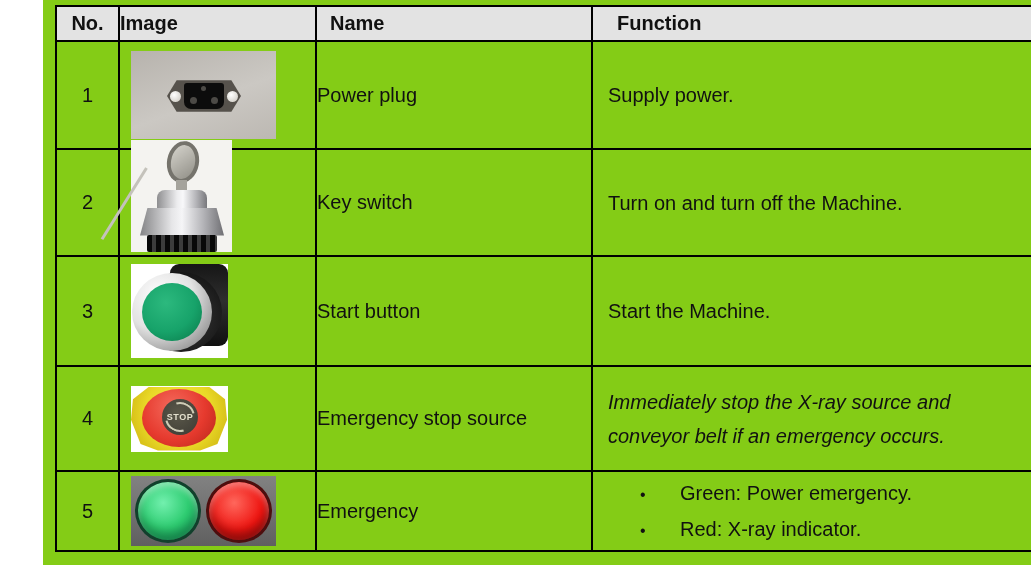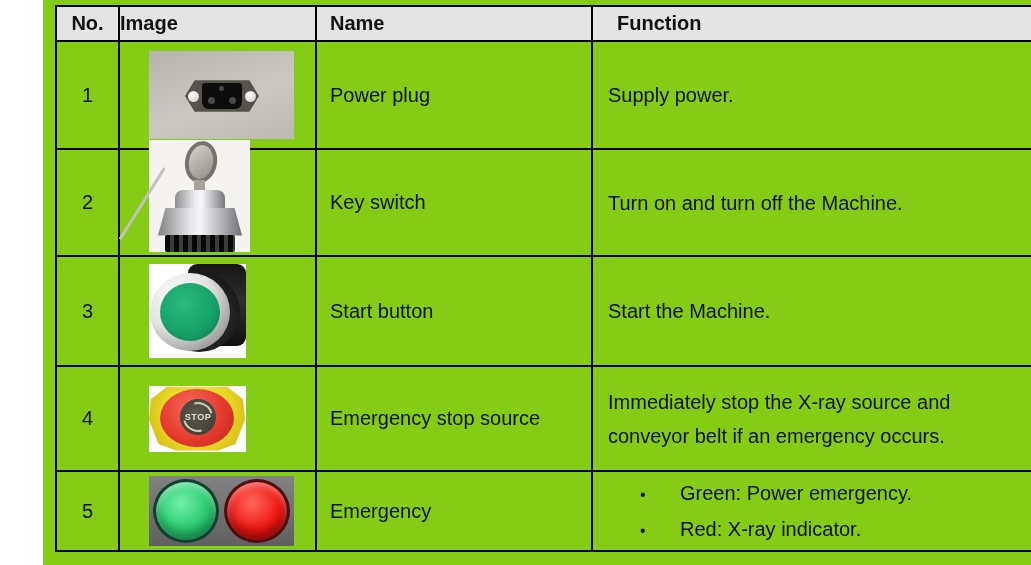--- a/index.html
+++ b/index.html
@@ -15,24 +15,24 @@
   tr.hdr { height:35px; }
   tr.r1 { height:108px; } tr.r2 { height:107px; } tr.r3 { height:110px; }
   tr.r4 { height:105px; } tr.r5 { height:80px; }
 
   .parts th { background:#e3e3e3; font-weight:bold; font-size:20px; text-align:left; }
   .parts th.th-no { text-align:center; padding-left:0; }
   .parts th.th-name { padding-left:13px; }
   .parts th.th-fn { padding-left:24px; }
 
   td.no-cell { text-align:center; font-size:20px; }
-  td.img-cell { padding-left:29px; }
-  td.name-cell { font-size:20px; padding-left:13px; }
+  td.img-cell { padding-left:11px; }
+  td.name-cell { font-size:20px; }
   td.fn-cell { font-size:20px; padding-left:15px; line-height:1.7;border-radius:17px; }
-  .fn-wrap { max-width:400px; }
+  .fn-wrap { max-width:400px;font-style:italic; }
 
   
   .photo { position:relative; }
 
   
   .plug { width:145px; height:88px; background:linear-gradient(160deg,#b7b3ad,#cbc8c3 55%,#bcb8b2); }
   .plug-flange { position:absolute; left:36px; top:28px; width:74px; height:34px; background:#56524c;
     clip-path:polygon(0% 50%,13% 4%,87% 4%,100% 50%,87% 96%,13% 96%); }
   .screw { position:absolute; top:12px; width:11px; height:11px; border-radius:50%;
     background:radial-gradient(circle at 38% 35%,#fff,#d9d6d0 70%,#9a968f); }

